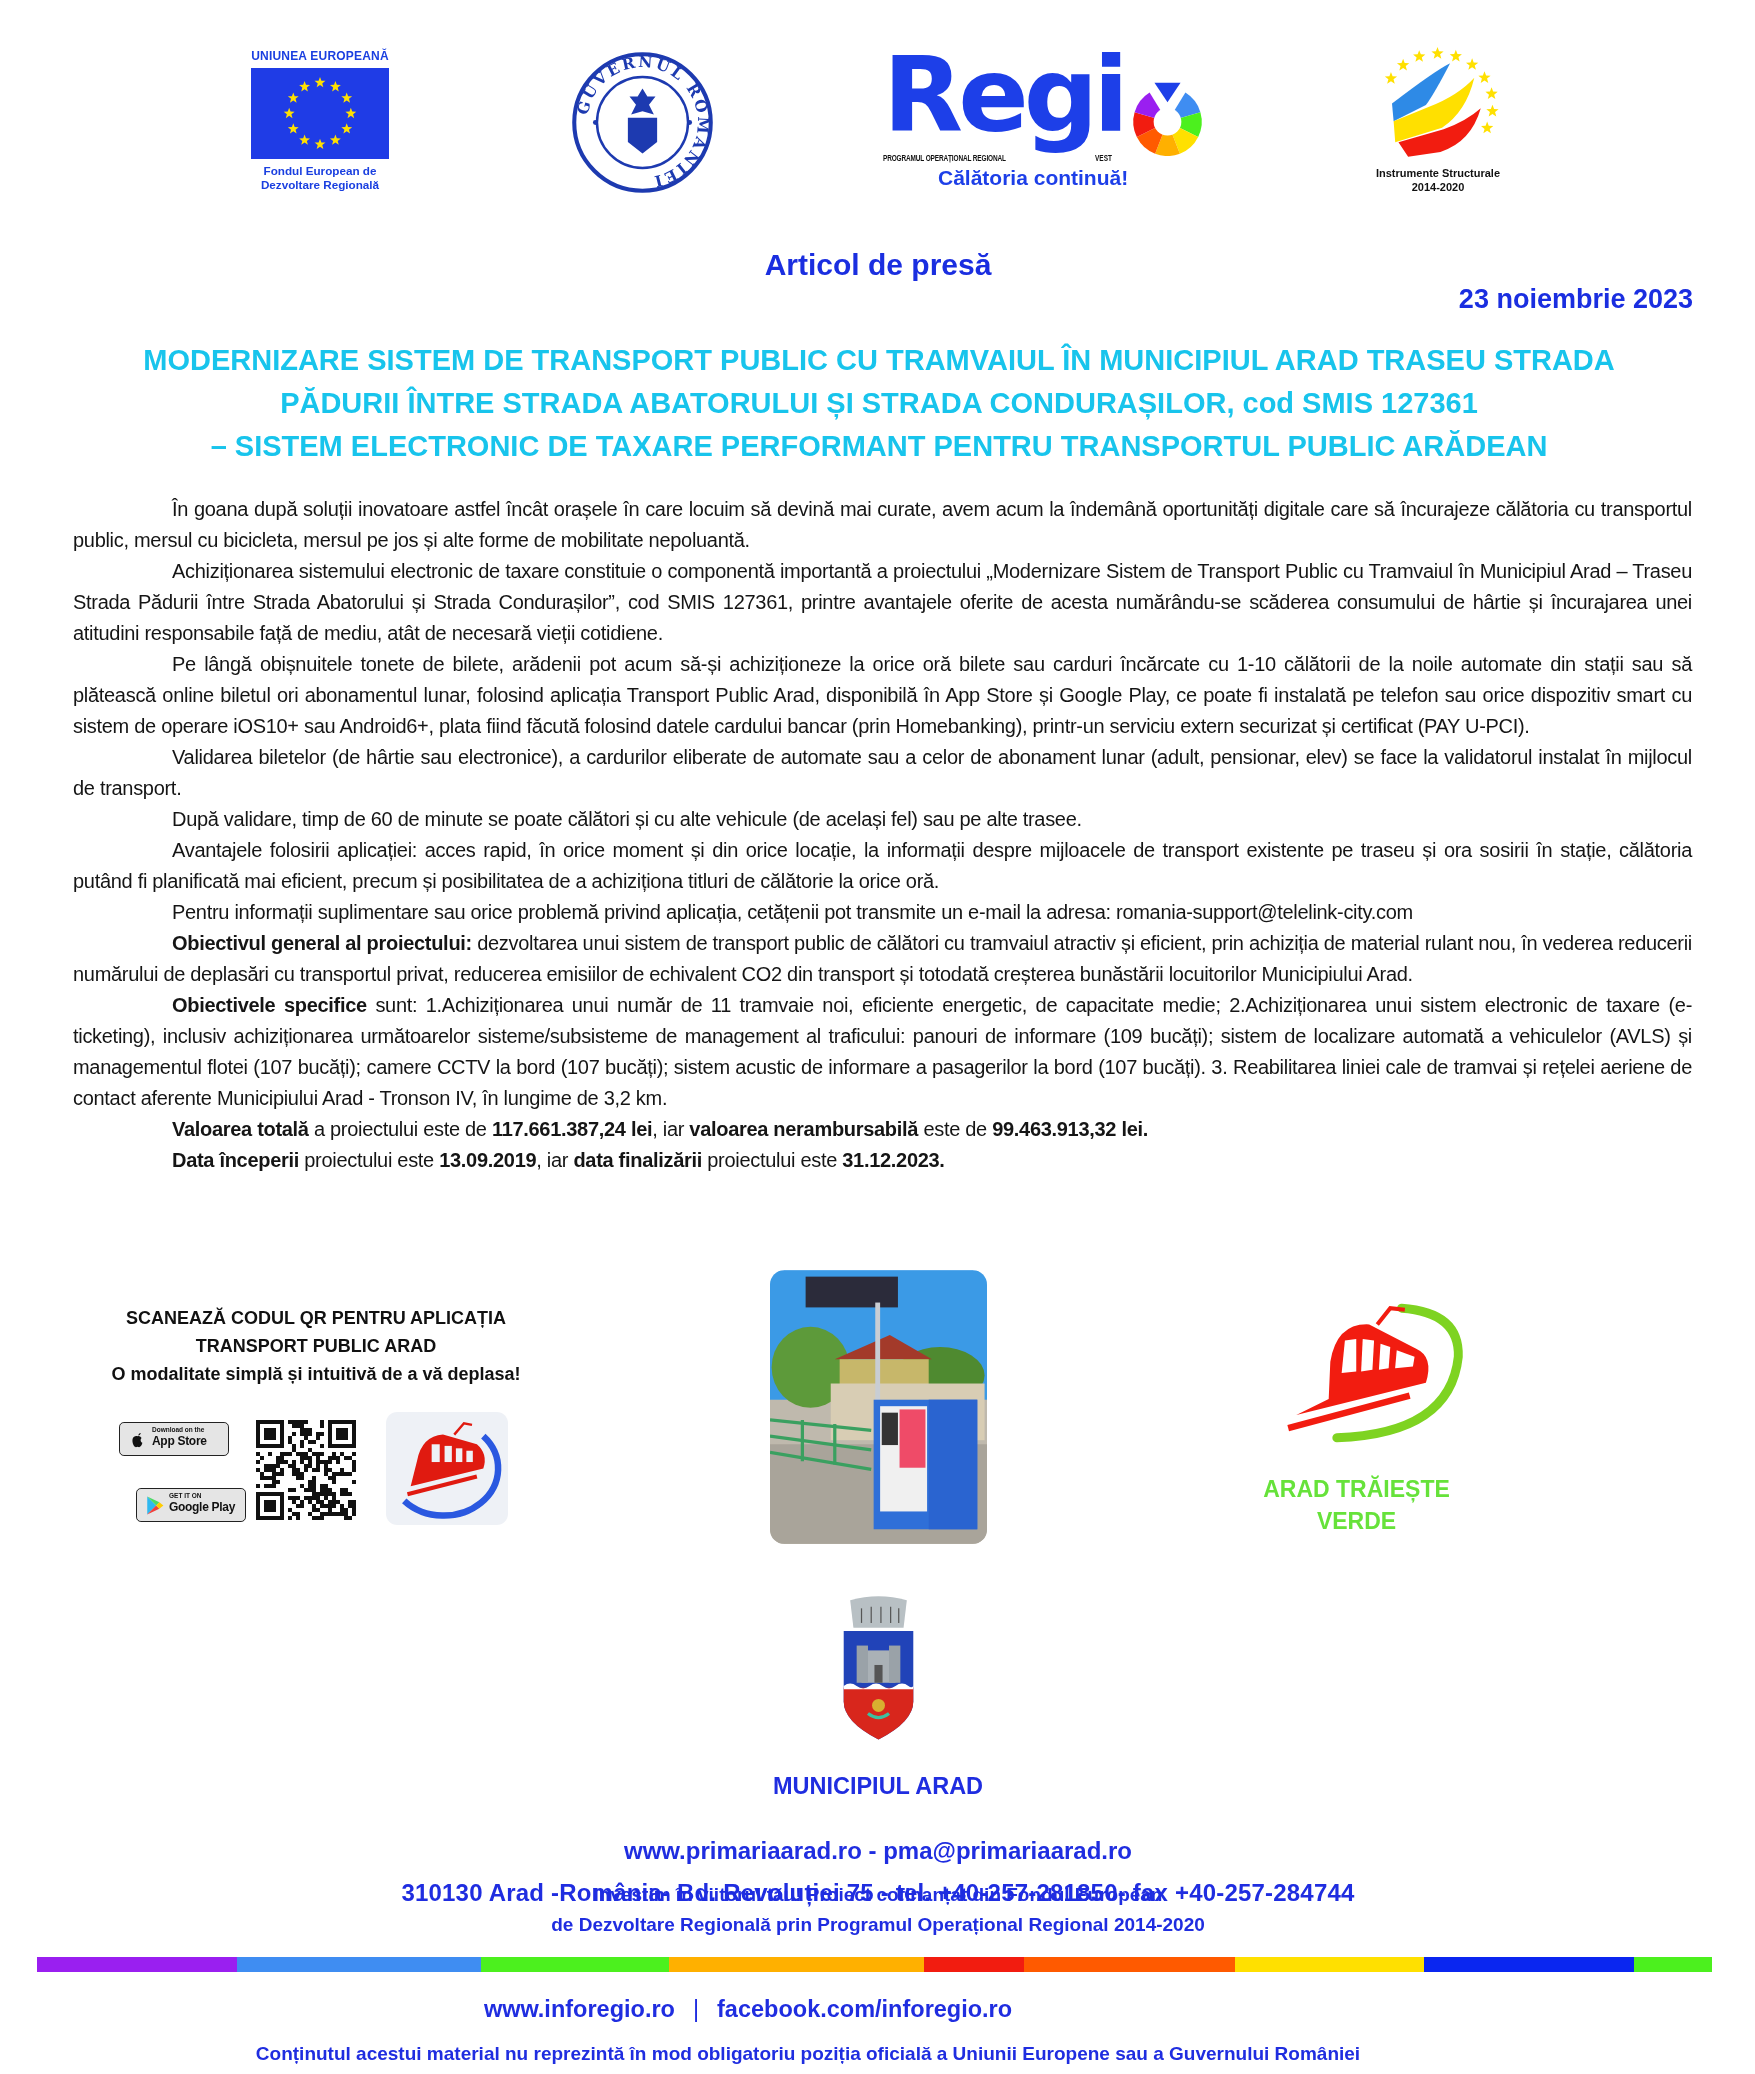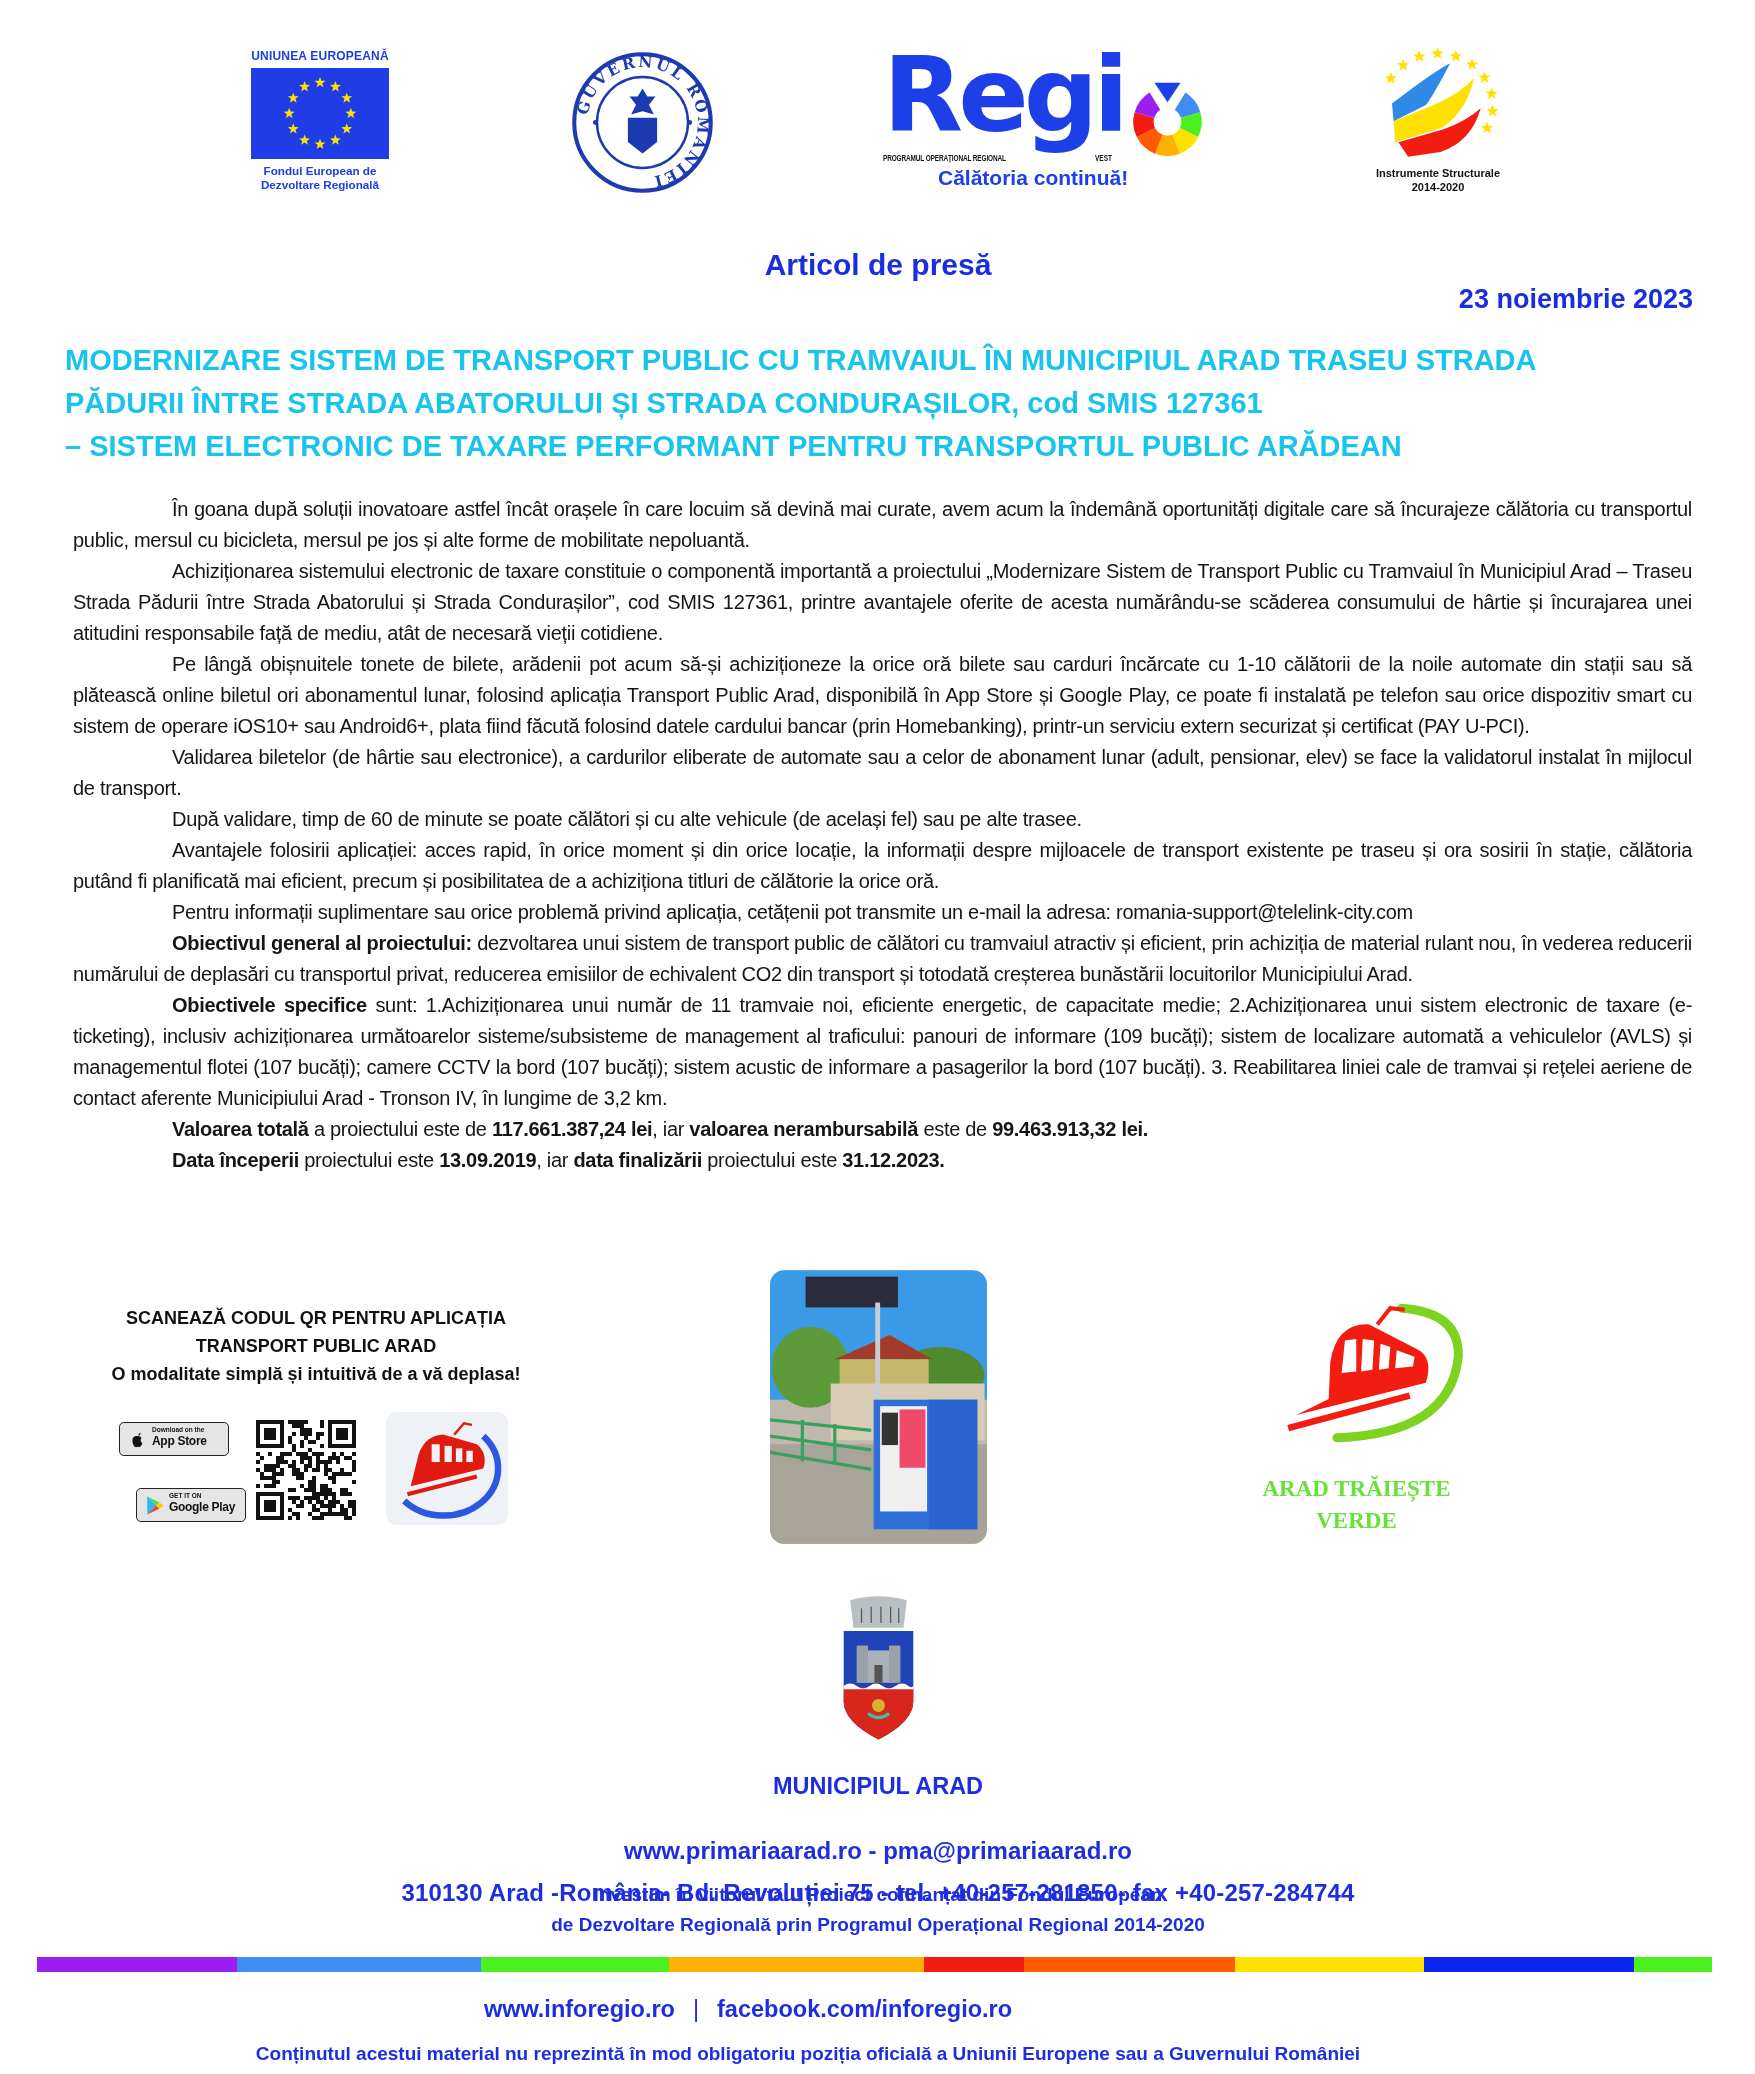--- a/index.html
+++ b/index.html
@@ -16,39 +16,39 @@
   .logo-regio .prog { position:absolute; left:0; top:96px; font-size:9px; font-weight:bold; color:#111; transform:scaleX(0.72); transform-origin:left; letter-spacing:-0.2px; white-space:nowrap; }
   .logo-regio .vest { position:absolute; left:212px; top:96px; font-size:9px; font-weight:bold; color:#111; transform:scaleX(0.72); transform-origin:left; }
   .logo-regio .slogan { position:absolute; left:55px; top:109px; font-size:21px; font-weight:bold; color:#1d3fe8; white-space:nowrap; }
   .logo-regio .wheel { position:absolute; left:247px; top:24px; width:75px; height:75px; }
   .logo-is { position:absolute; left:1345px; top:47px; width:186px; height:154px; text-align:center; }
   .logo-is .cap { position:absolute; left:0; width:186px; top:120px; font-weight:bold; font-size:11px; color:#111; line-height:13.8px; }
 
   
   .article-label { position:absolute; left:0; width:1756px; top:248px; text-align:center; color:#1a2ee0; font-weight:bold; font-size:30px; }
   .article-date { position:absolute; right:63px; top:284px; color:#1a2ee0; font-weight:bold; font-size:27px;margin-left:31px; }
-  .headline { position:absolute; left:65px; width:1628px; top:339px; text-align:left; color:#18c4ec; font-weight:bold; font-size:29px; line-height:43px; }
+  .headline { position:absolute; left:65px; width:1628px; top:339px; text-align:center; color:#18c4ec; font-weight:bold; font-size:29px; line-height:43px; }
 
   
   .body { position:absolute; left:73px; width:1619px; top:494px; font-family:"Liberation Sans Narrow","Liberation Sans", sans-serif; font-size:20px; line-height:31px; color:#151515; text-align:justify; letter-spacing:-0.3px; }
   .body p { margin:0; text-indent:99px; }
   .body b { font-weight:bold; }
 
   
   .qr-block { position:absolute; left:73px; top:1304px; width:486px; text-align:center; }
   .qr-block .h { font-weight:bold; font-size:18px; line-height:28px; color:#111; }
   .badge { position:absolute; width:108px; height:32px; border:1.6px solid #222; border-radius:4.9px; background:#e5e5e5; }
   .badge .small { position:absolute; left:32px; top:3.2px; font-size:6.5px; font-weight:bold; color:#111; }
   .badge .big { position:absolute; left:32px; top:11.3px; font-size:12px; font-weight:bold; color:#111; letter-spacing:-0.3px; }
   .badge .ico { position:absolute; left:6.5px; top:5.7px; width:21px; height:21px; }
   .qr { position:absolute; left:256px; top:1420px; width:100px; height:100px; }
   .app-icon { position:absolute; left:386px; top:1412px; width:122px; height:113px; border-radius:11.3px; background:#eef1f6; }
   .photo { position:absolute; left:770px; top:1270px; width:217px; height:274px; border-radius:14.6px; overflow:hidden; }
   .green-logo { position:absolute; left:1272px; top:1292px; width:243px; height:162px; }
-  .green-text { position:absolute; left:1235px; top:1473px; width:243px; text-align:center; color:#66e23a; font-weight:bold; font-size:23px; line-height:32px;font-family:Liberation Serif, serif; }
+  .green-text { position:absolute; left:1235px; top:1473px; width:243px; text-align:center; color:#66e23a; font-weight:bold; font-size:23px; line-height:32px; }
 
   .crest { position:absolute; left:834px; top:1592px; width:89px; height:150px; }
   .muni { position:absolute; left:0; width:1756px; text-align:center; color:#1f2de0; font-weight:bold; }
   .muni.t1 { top:1773px; font-size:23.5px; }
   .muni.t2 { top:1879px; font-size:24px; letter-spacing:0.2px; }
   .muni.t3 { top:1837px; font-size:24px; }
   .muni.t4 { top:1884px; font-size:19px; }
   .muni.t5 { top:1914px; font-size:19px; }
 
   .rainbow { position:absolute; left:37px; top:1957px; width:1675px; height:14.6px; display:flex; }

